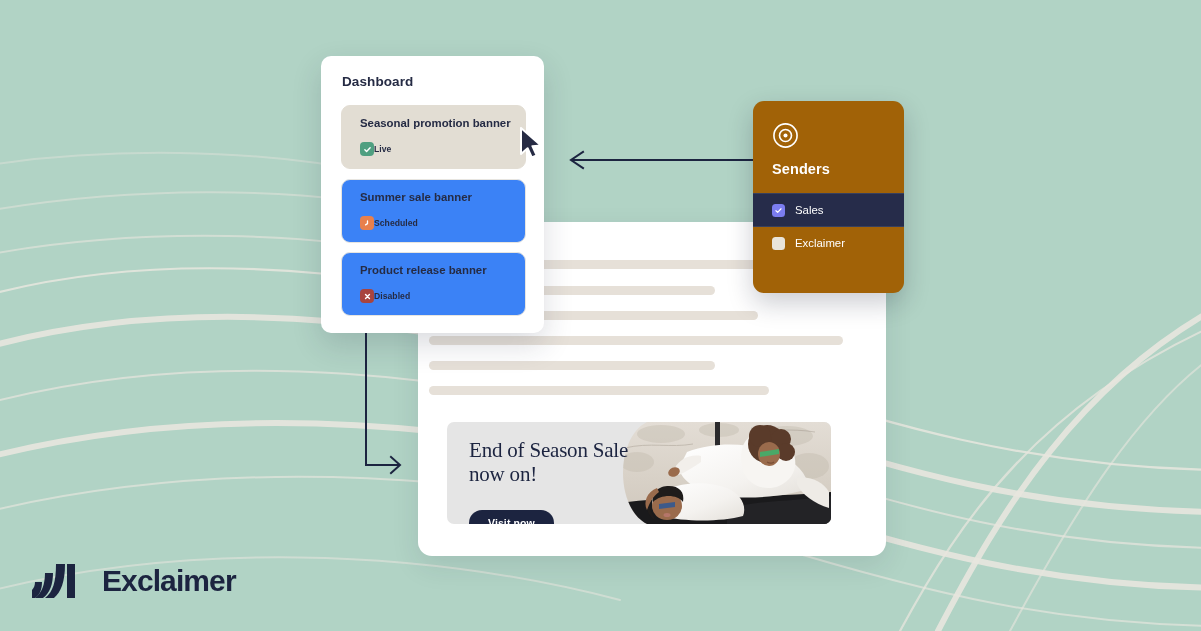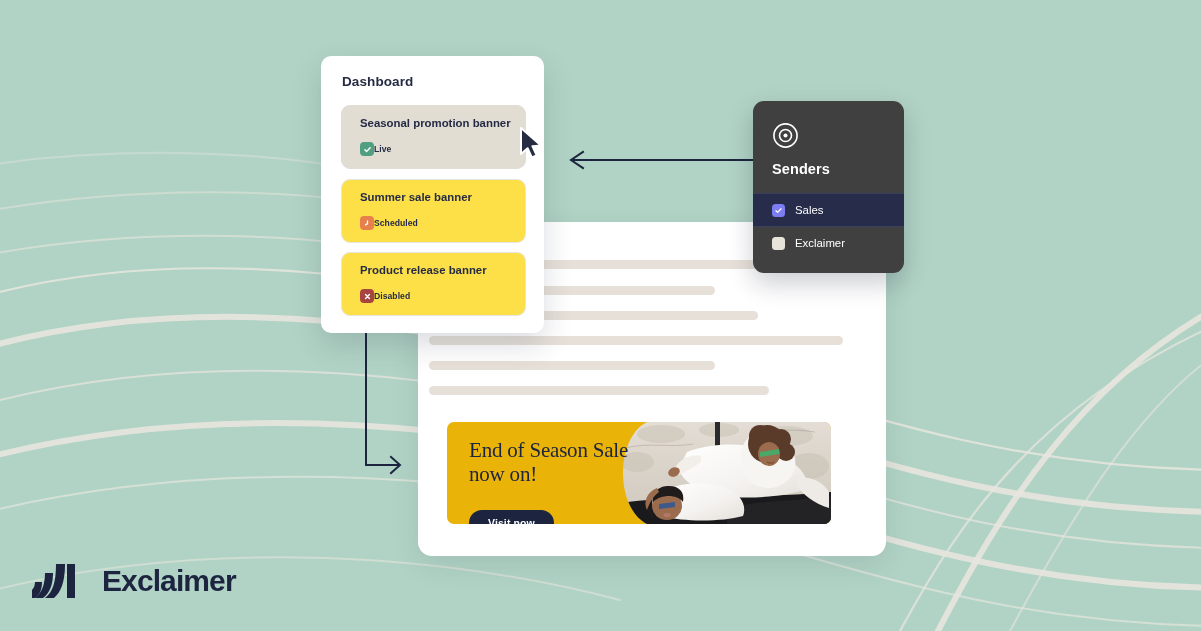--- a/index.html
+++ b/index.html
@@ -51,21 +51,21 @@
 
   
   #promo-banner {
     position: absolute;
     left: 29px;
     top: 200px;
     width: 384px;
     height: 102px;
     border-radius: 7px;
     overflow: hidden;
-    background: #eab308;
+    background: #e5e5e5;
   }
 
   #promo-text-col {
     position: absolute;
     left: 0; top: 0;
     width: 215px; height: 102px;
     z-index: 3;
   }
 
   #promo-headline {
@@ -126,21 +126,21 @@
     color: #252b44;
     letter-spacing: 0.1px;
   }
 
   .banner-item {
     position: absolute;
     left: 20px;
     width: 185px;
     height: 64px;
     border-radius: 9px;
-    background: #fde047;
+    background: #3b82f6;
     border: 1px solid #e7e5e0;
   }
   .banner-item.selected {
     background: #e2ddd3;
     border-color: #e2ddd3;
   }
 
   .banner-item-name {
     position: absolute;
     left: 18px;
@@ -175,22 +175,22 @@
     color: #252b44;
     letter-spacing: 0.05px;
   }
 
   
   #senders-panel {
     position: absolute;
     left: 753px;
     top: 101px;
     width: 151px;
-    height: 172px;
-    background: #404040;
+    height: 192px;
+    background: #a16207;
     border-radius: 11px;
     box-shadow: 0 10px 26px rgba(20,25,45,0.22);
     overflow: hidden;
     z-index: 20;
   }
 
   #senders-head {
     position: relative;
     height: 92px;
   }

